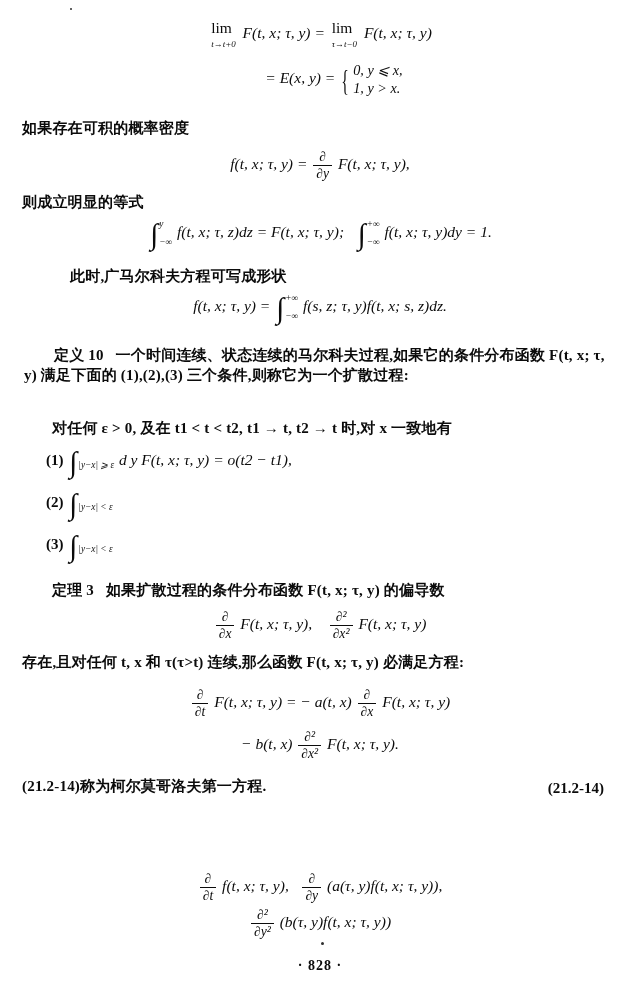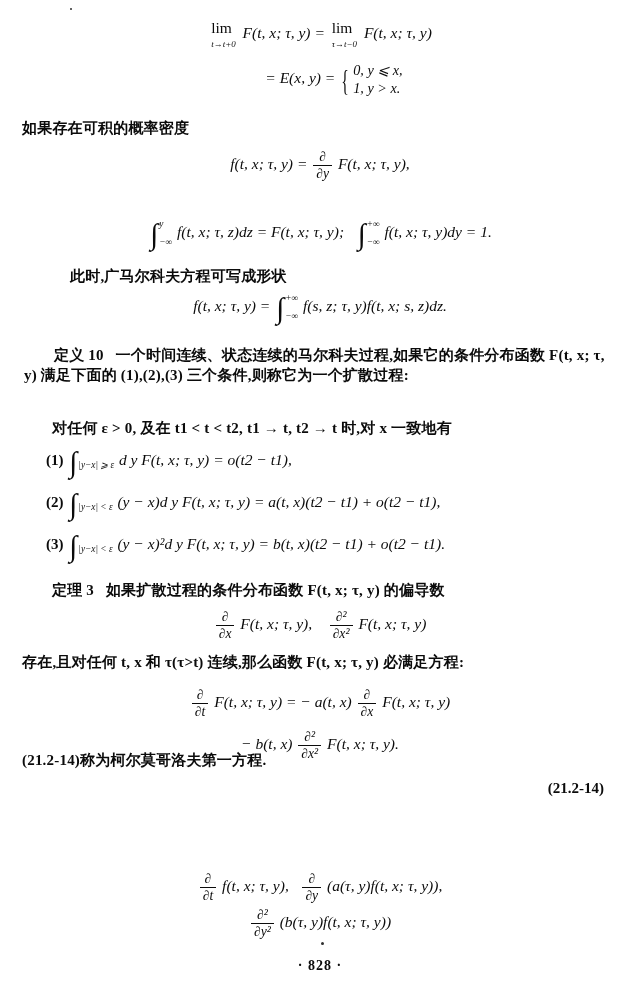--- a/index.html
+++ b/index.html
@@ -189,20 +189,21 @@
     <span class="math">
       <span>f(t, x; τ, y) =</span>
       <span class="frac">
         <span class="num">∂</span>
         <span class="den">∂y</span>
       </span>
       <span>F(t, x; τ, y),</span>
     </span>
   </div>
 
+  <div class="block para" style="top:192px;">则成立明显的等式</div>
 
   <div class="block centered" style="top:222px;">
     <span class="math">
       <span class="intg">
         <span class="sym">∫</span><span class="lims"><span class="top">y</span><span class="bot">−∞</span></span>
       </span>
       <span>f(t, x; τ, z)dz = F(t, x; τ, y);</span>
       &nbsp;
       <span class="intg">
         <span class="sym">∫</span><span class="lims"><span class="top">+∞</span><span class="bot">−∞</span></span>
@@ -239,31 +240,29 @@
       <span>d y F(t, x; τ, y) = o(t2 − t1),</span>
     </span>
   </div>
 
   <div class="block list-row" style="top:492px;">
     <span class="itemnum">(2)</span>
     <span class="math">
       <span class="intg">
         <span class="sym">∫</span><span class="lims"><span class="bot">|y−x| &lt; ε</span></span>
       </span>
-      <span>(y − x)d y F(t, x; τ, y) = a(t, x)(t2 − t1) + o(t2 − t1),</span>
     </span>
   </div>
 
   <div class="block list-row" style="top:534px;">
     <span class="itemnum">(3)</span>
     <span class="math">
       <span class="intg">
         <span class="sym">∫</span><span class="lims"><span class="bot">|y−x| &lt; ε</span></span>
       </span>
-      <span>(y − x)²d y F(t, x; τ, y) = b(t, x)(t2 − t1) + o(t2 − t1).</span>
     </span>
   </div>
 
   <div class="block para" style="top:580px; text-indent:2em;">
     <span class="bold-inline">定理 3</span>
     <span>&nbsp;&nbsp;</span><span>如果扩散过程的条件分布函数 F(t, x; τ, y) 的偏导数</span>
   </div>
 
   <div class="block centered" style="top:610px;">
     <span class="math">
@@ -305,21 +304,21 @@
         <span class="frac">
           <span class="num">∂²</span>
           <span class="den">∂x²</span>
         </span>
         <span>F(t, x; τ, y).</span>
       </span>
     </div>
     <span class="eqno" style="top:8px;">(21.2-14)</span>
   </div>
 
-  <div class="block para" style="top:750px;">(21.2-14)称为柯尔莫哥洛夫第一方程.</div>
+  <div class="block para" style="top:776px;">(21.2-14)称为柯尔莫哥洛夫第一方程.</div>
 
 
   <div class="block centered" style="top:872px;">
     <span class="math">
       <span class="frac">
         <span class="num">∂</span>
         <span class="den">∂t</span>
       </span>
       <span>f(t, x; τ, y),</span>
       &nbsp;

